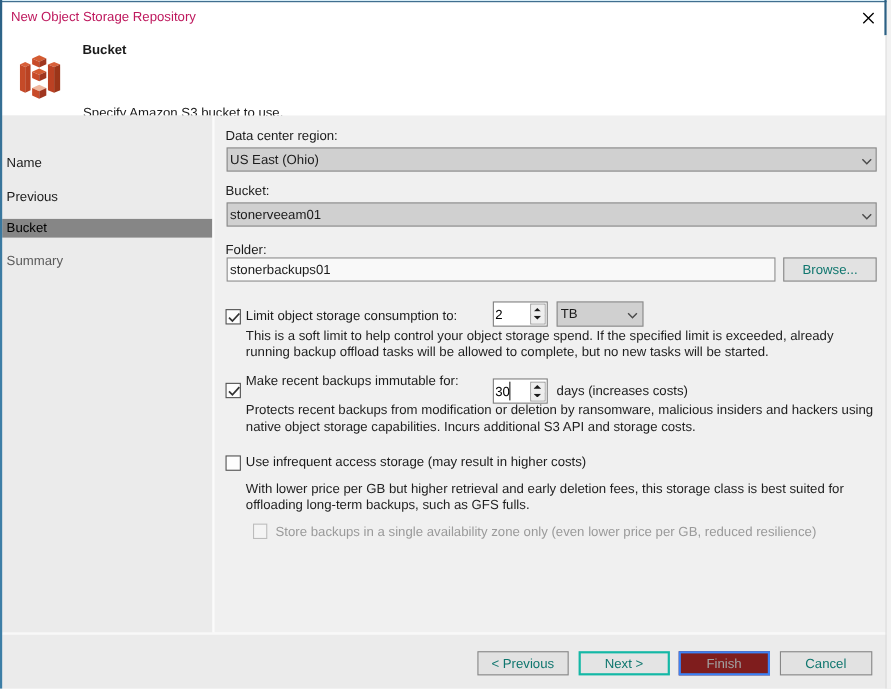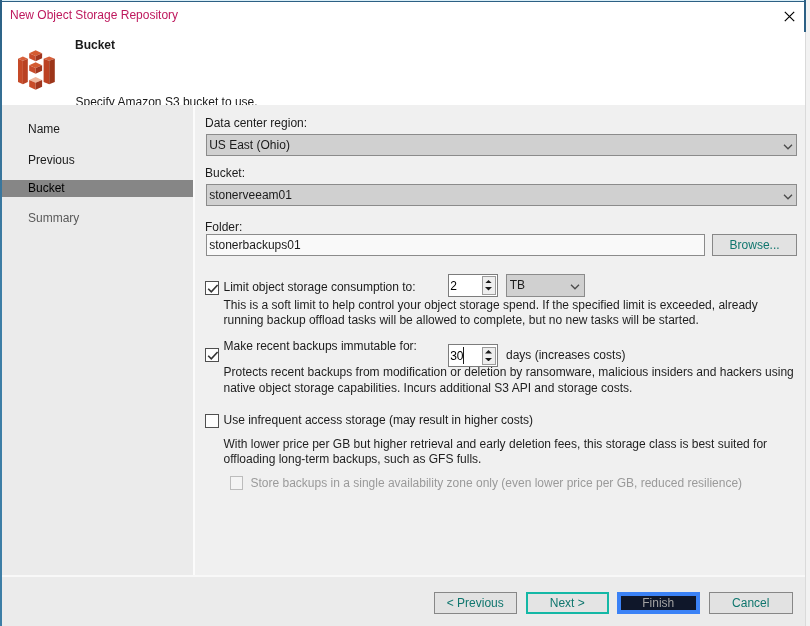--- a/index.html
+++ b/index.html
@@ -24,42 +24,42 @@
   .close-btn { position:absolute; left:780px; top:7px; width:15px; height:15px; display:flex; align-items:center; justify-content:center; }
   
   .header { position:absolute; left:2px; top:30px; width:802px; height:74.5px; background:#fff; }
   .s3-icon { position:absolute; left:15.5px; top:19.6px; }
   .step-title { position:absolute; left:73px; top:8.4px; font-weight:bold; color:#1b1b1b; }
   .step-subtitle { position:absolute; left:73.5px; top:30px; color:#1b1b1b;margin-top:35px; }
   
   .bodyarea { position:absolute; left:2px; top:104.5px; width:804px; height:470.5px; background:#f0f0f0; }
   .sidebar { position:absolute; left:0; top:0; width:191px; height:100%; background:#ebebeb; }
   .sidebar-sep { position:absolute; left:191px; top:0; width:2px; height:100%; background:#fbfbfb; }
-  .side-item { position:absolute; left:0; width:191px; height:17px; line-height:17px; padding-left:26px; color:#1b1b1b; }
+  .side-item { position:absolute; left:0; width:191px; height:17px; line-height:17px; padding-left:4px; color:#1b1b1b;margin-top:19px; }
   .side-item.sel { background:#868686; color:#000; }
   .side-item.future { color:#5a5a5a; }
   
   .form { position:absolute; left:193px; top:0; width:611px; height:100%; }
   .flabel { position:absolute; color:#1b1b1b; }
   .combo {
     position:absolute; height:22px; background:#d0d0d0; border:1px solid #8b8b8b;
     line-height:20px; padding-left:2.7px; color:#1b1b1b;
   }
   .combo .chev { position:absolute; right:3.5px; top:9px; }
   .textbox {
     position:absolute; height:22px; background:#f9f9f9; border:1px solid #8b8b8b;
     line-height:20px; padding-left:2.7px; color:#1b1b1b;
   }
   .btn {
     position:absolute; height:22px; background:#e2e2e2; border:1px solid #878787;
     text-align:center; color:#0f766e; font-size:12px;
     display:flex; align-items:center; justify-content:center;
   }
   .btn.default { border:2px solid #14b8a6; background:#e4e4e4; }
-  .btn.disabled { background:#0f172a; border:4px solid #3b82f6; color:#a2a2a2; }
+  .btn.disabled { background:#7f1d1d; border:2px solid #3b82f6; color:#a2a2a2; }
   
   .cb { position:absolute; width:14px; height:14px; background:#fdfdfd; border:1px solid #4f4f4f; }
   .cb svg { position:absolute; left:0; top:0; display:none; }
   .cb.checked svg { display:block; }
   .cb.disabled { border:1px solid #bcbcbc; background:#f4f4f4; }
   .cb-label { position:absolute; color:#1b1b1b; }
   .cb-label.disabled { color:#9a9a9a; }
   .desc { position:absolute; color:#1e1e1e; line-height:15.4px; }
   
   .spin { position:absolute; width:50px; height:23px; background:#ffffff; border:1px solid #7c7c7c; }

